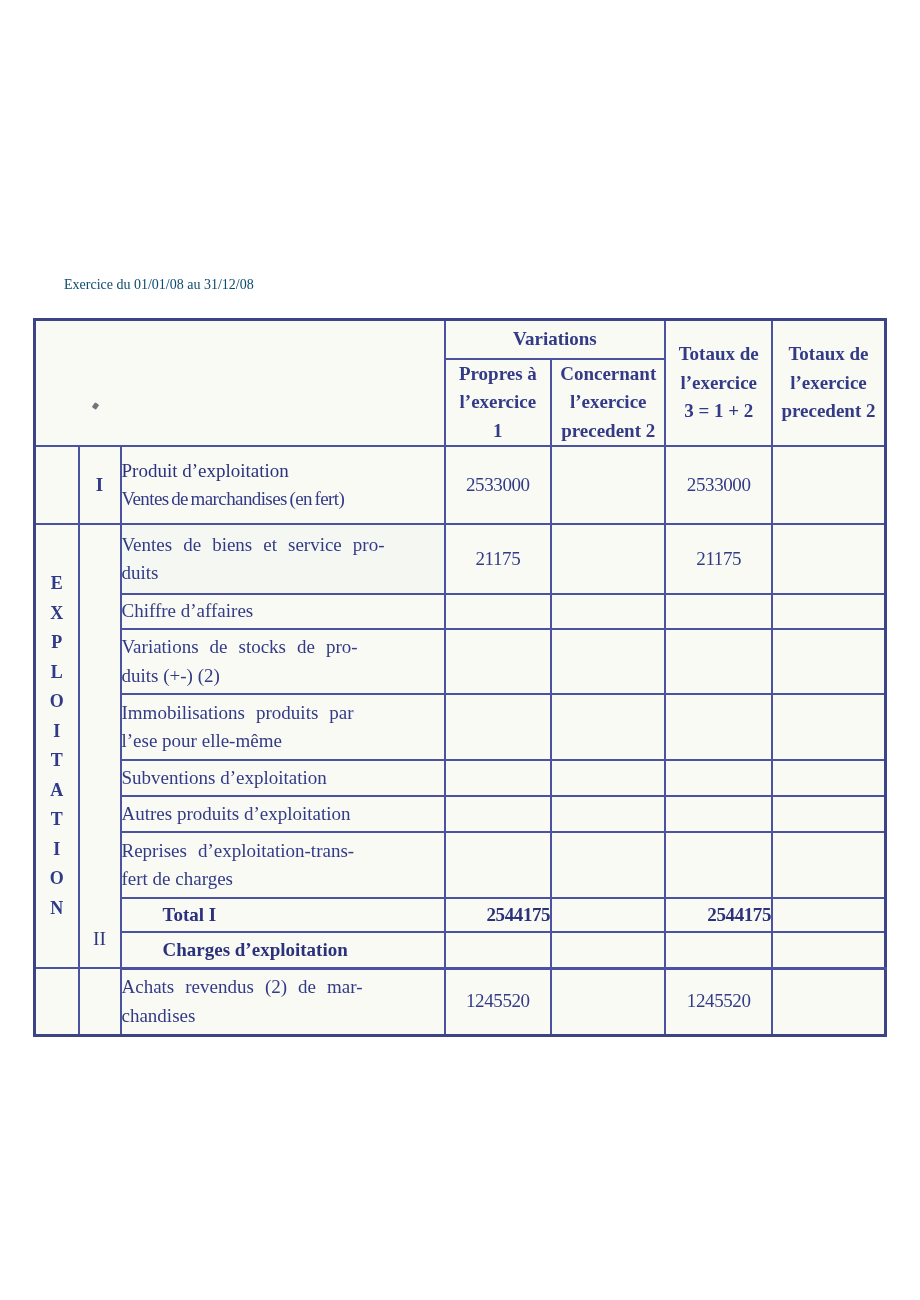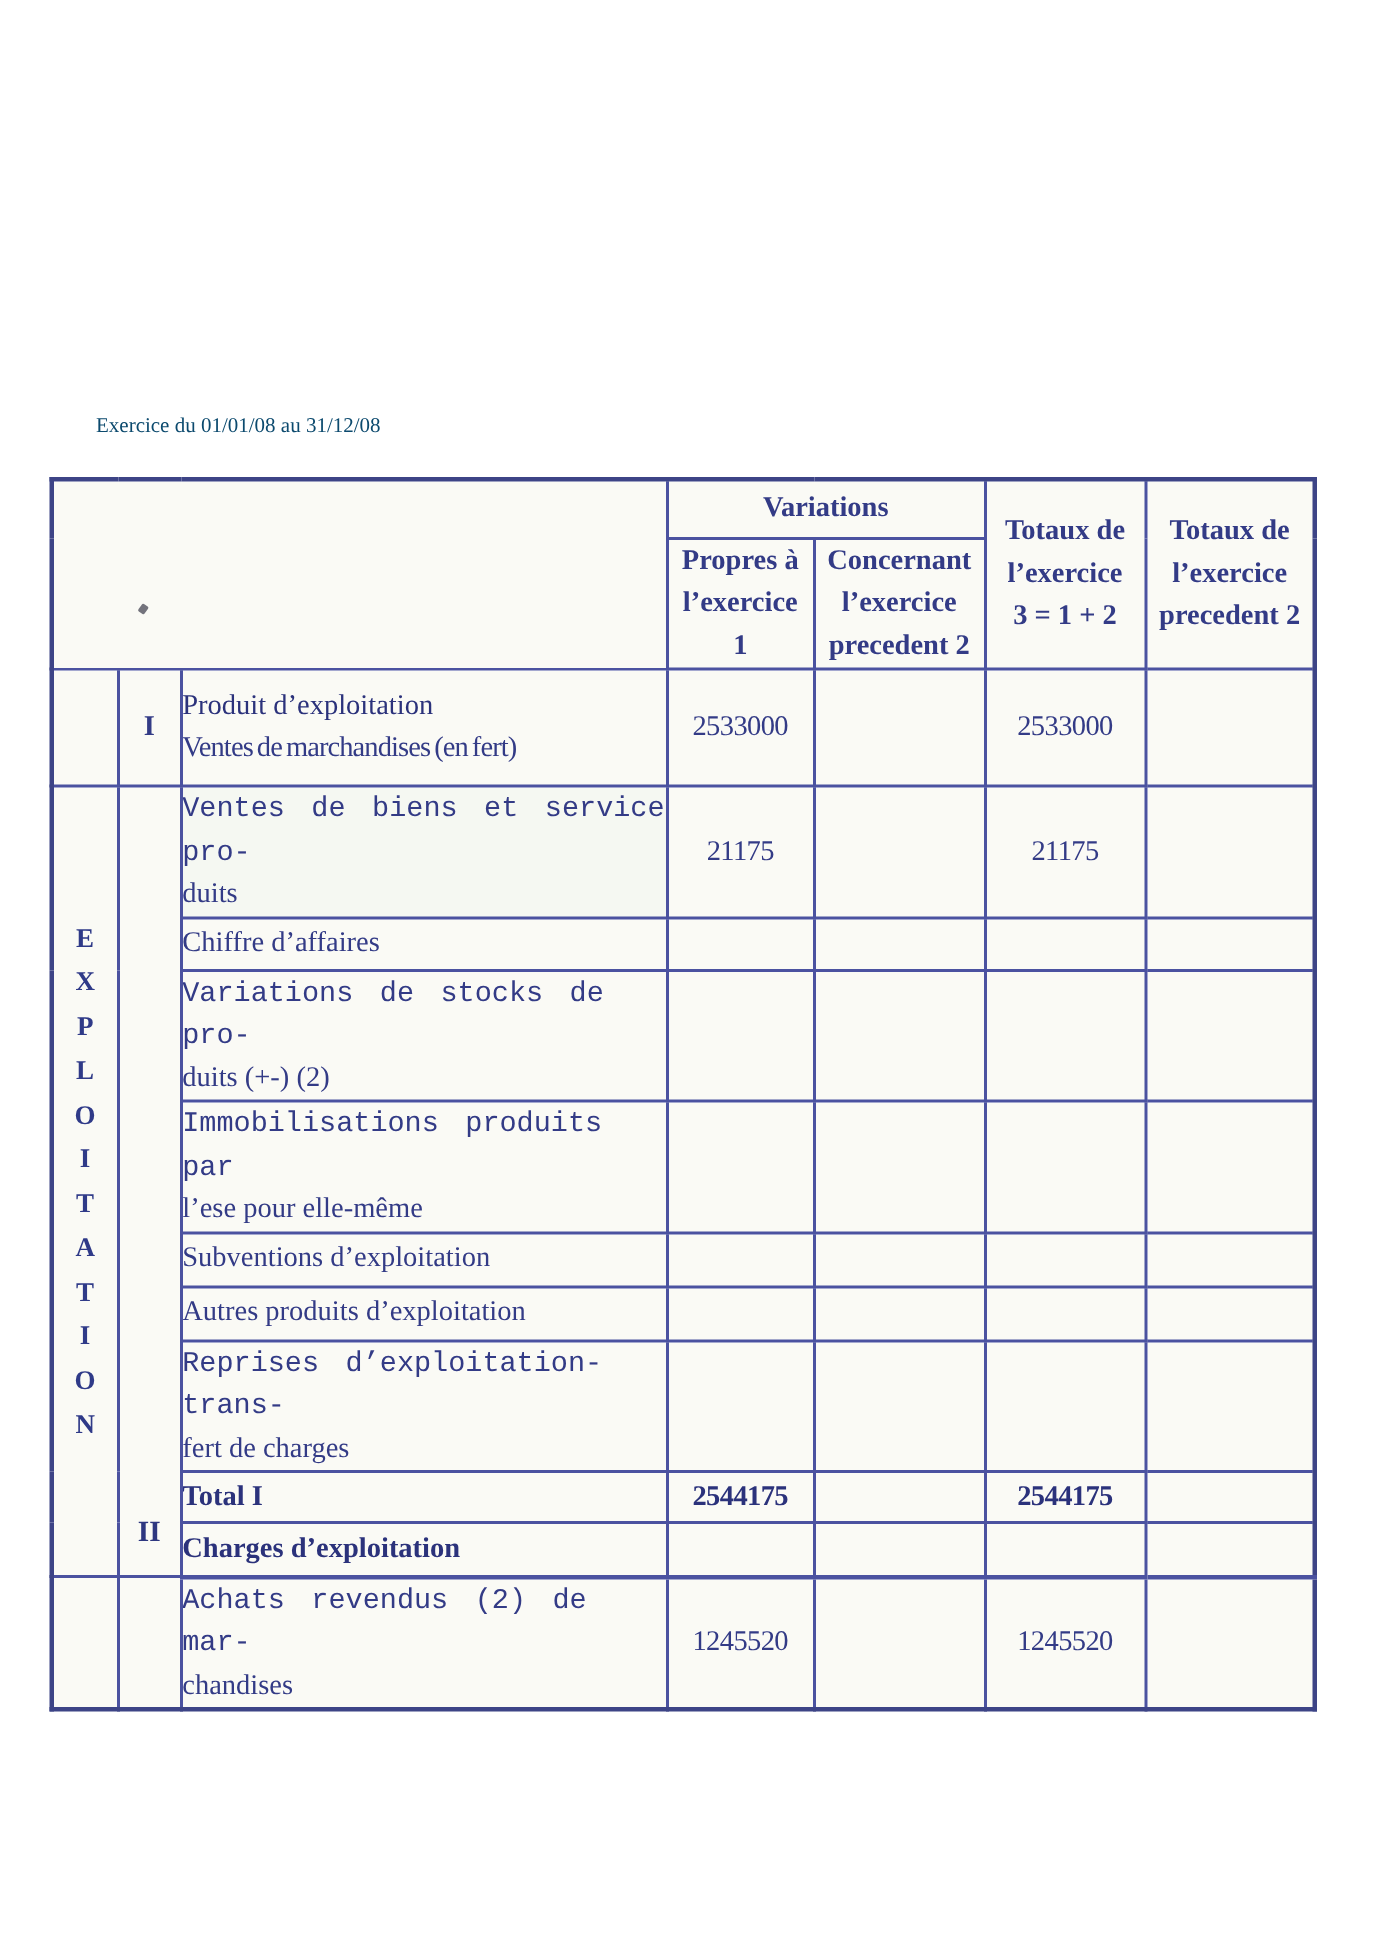--- a/index.html
+++ b/index.html
@@ -51,32 +51,32 @@
     text-align:center;
     background:linear-gradient(180deg,#eecadf 0%,#d9dde8 12%,#c7e3d7 32%,#c9e5da 58%,#d6d8e7 78%,#efcbe2 93%,#eeccdf 100%);
   }
   td.vertcol .vwrap{display:flex;flex-direction:column;justify-content:center;height:100%;}
   td.vertcol span{display:block;line-height:29.5px;font-size:18px;font-weight:bold;color:#2f3a88;}
   td.numcol{
     position:relative;
     background:linear-gradient(180deg,#eccfe6 0%,#d6d7ec 38%,#cddcea 62%,#e3cfe8 86%,#ebcfe5 100%);
   }
   td.numcol .num2{position:absolute;bottom:14px;left:0;width:100%;text-align:center;
-                  font-weight:bold;font-size:19.5px;color:#2e3780;}
+                  font-weight:normal;font-size:19.5px;color:#2e3780;}
   td.c1r11{background:#ecd5e7;
     background-image:repeating-linear-gradient(90deg,rgba(255,255,255,.45) 0 1px,rgba(255,255,255,0) 1px 3px);}
   td.c2r11{background:#dbd8ee;}
   
   td.lbl{padding:2px 8px 2px 10px;}
   td.lbl .l1,td.lbl .l2{display:block;}
-  .just{word-spacing:0.33em;font-family:Liberation Mono, monospace;}
+  .just{word-spacing:0.33em;}
   .tight{letter-spacing:-0.6px;word-spacing:-1.5px;}
   td.val{text-align:center;font-size:20px;letter-spacing:-0.4px;color:#30397f;background:#fbfbf7;}
   td.vb{vertical-align:bottom;padding-bottom:9px;}
-  tr.boldrow td{font-weight:bold;color:#2b327b;}
+  tr.boldrow td{font-weight:bold;color:#2b327b;padding-left:41px;}
   tr.r10 td{border-bottom-width:3px;}
   tr.greenish td.lbl{background:#f5f8f2;}
 </style>
 </head>
 <body>
 
 <div class="sheet">
 
   <div class="titlerow">
     <span class="doc-period">Exercice du 01/01/08 au 31/12/08</span>

